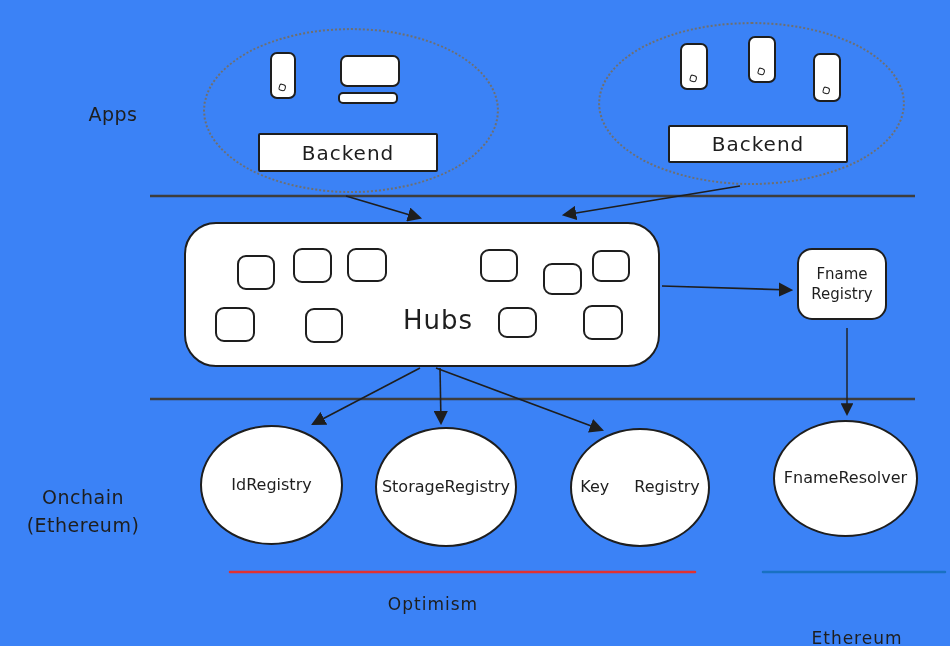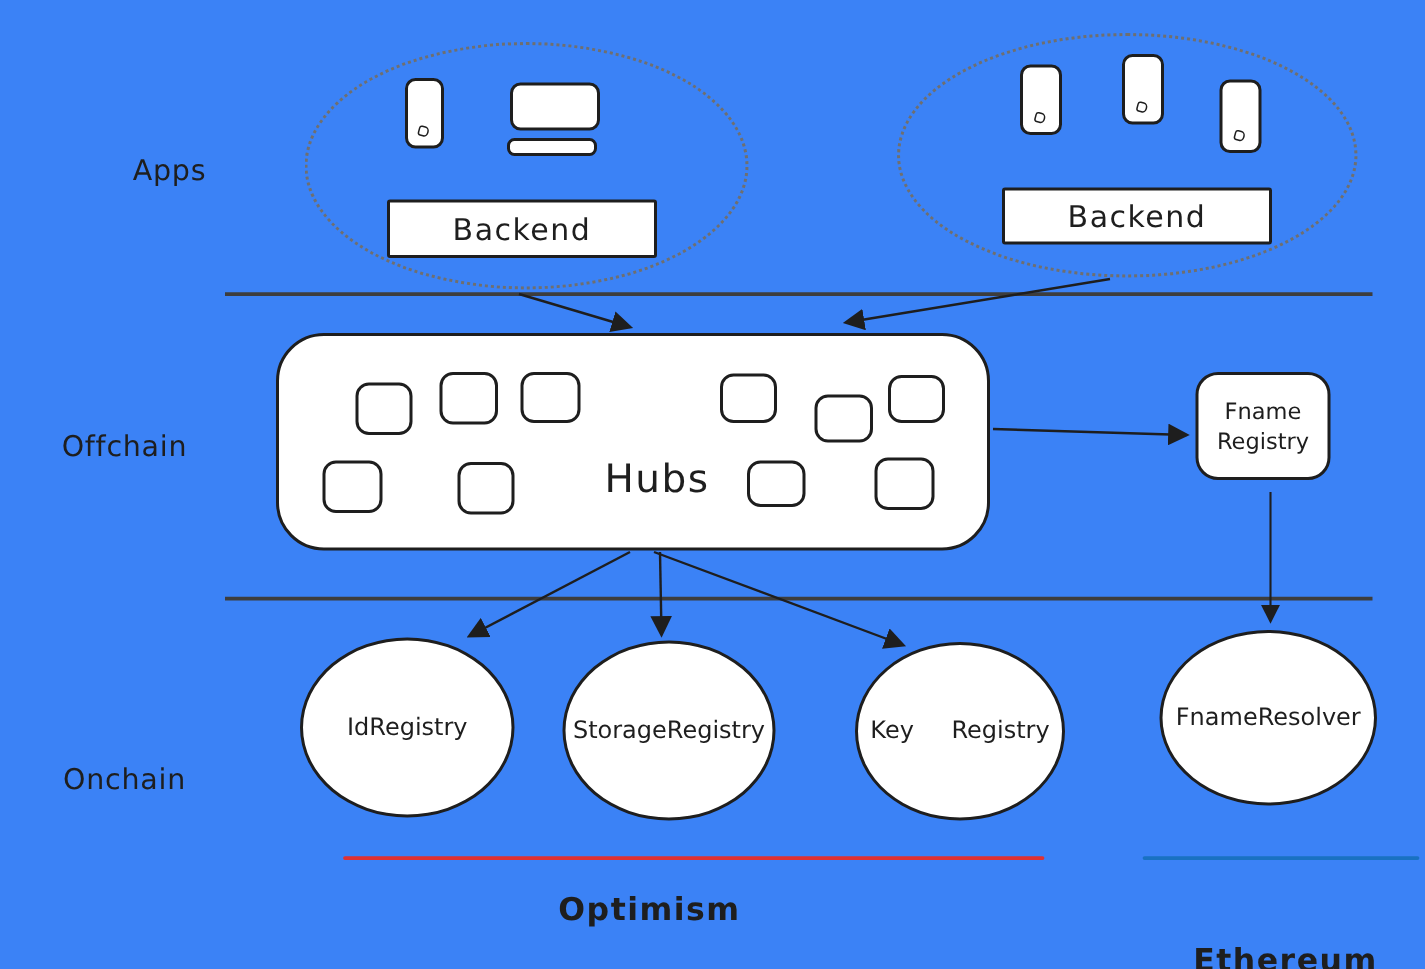--- a/index.html
+++ b/index.html
@@ -128,24 +128,23 @@
   
   .layer-label {
     z-index: 2;
     font-size: 19px;
     text-align: center;
     line-height: 1.45;
     letter-spacing: 0.5px;
   }
   .chain-label {
     z-index: 2;
-    font-size: 21px;
+    font-size: 17px;
     text-align: center;
     letter-spacing: 1px;
-    font-weight: bold;
   }
 </style>
 </head>
 <body>
 
 <div id="canvas">
 
   <svg id="wires" viewBox="0 0 950 646" xmlns="http://www.w3.org/2000/svg">
     <defs>
       <marker id="arrowhead" viewBox="0 0 10 10" refX="8.5" refY="5" markerWidth="9" markerHeight="9" orient="auto-start-reverse">
@@ -195,21 +194,20 @@
   </div>
   <div class="abs phone" style="left:813px; top:53px; width:28px; height:49px;">
     <span class="home-dot"></span>
   </div>
 
   <div class="abs sketch-box backend" style="left:668px; top:125px; width:180px; height:38px;">
     <span>Backend</span>
   </div>
 
   <div class="abs layer-label" style="left:8px; top:285px; width:150px;">
-    <div>Offchain</div>
   </div>
 
   <div class="abs hubs-rect" style="left:184px; top:222px; width:476px; height:145px;"></div>
   <div class="abs hubs-label" style="left:402px; top:281px; width:72px;">Hubs</div>
 
   <div class="abs hub-square" style="left:237px; top:255px; width:38px; height:35px;"></div>
   <div class="abs hub-square" style="left:293px; top:248px; width:39px; height:35px;"></div>
   <div class="abs hub-square" style="left:347px; top:248px; width:40px; height:34px;"></div>
   <div class="abs hub-square" style="left:215px; top:307px; width:40px; height:35px;"></div>
   <div class="abs hub-square" style="left:305px; top:308px; width:38px; height:35px;"></div>
@@ -217,22 +215,23 @@
   <div class="abs hub-square" style="left:543px; top:263px; width:39px; height:32px;"></div>
   <div class="abs hub-square" style="left:592px; top:250px; width:38px; height:32px;"></div>
   <div class="abs hub-square" style="left:498px; top:307px; width:39px; height:31px;"></div>
   <div class="abs hub-square" style="left:583px; top:305px; width:40px; height:35px;"></div>
 
   <div class="abs fname-registry" style="left:797px; top:248px; width:90px; height:72px;">
     <div>Fname</div>
     <div>Registry</div>
   </div>
 
-  <div class="abs layer-label" style="left:8px; top:507px; width:150px;">
+  <div class="abs layer-label" style="left:8px; top:484px; width:150px;">
     <div>Onchain</div>
+    <div>(Ethereum)</div>
   </div>
 
   <div class="abs chain-circle" style="left:200px; top:425px; width:143px; height:120px;">
     <div>Id</div>
     <div>Registry</div>
   </div>
 
   <div class="abs chain-circle" style="left:375px; top:427px; width:142px; height:120px;">
     <div>Storage</div>
     <div>Registry</div>

